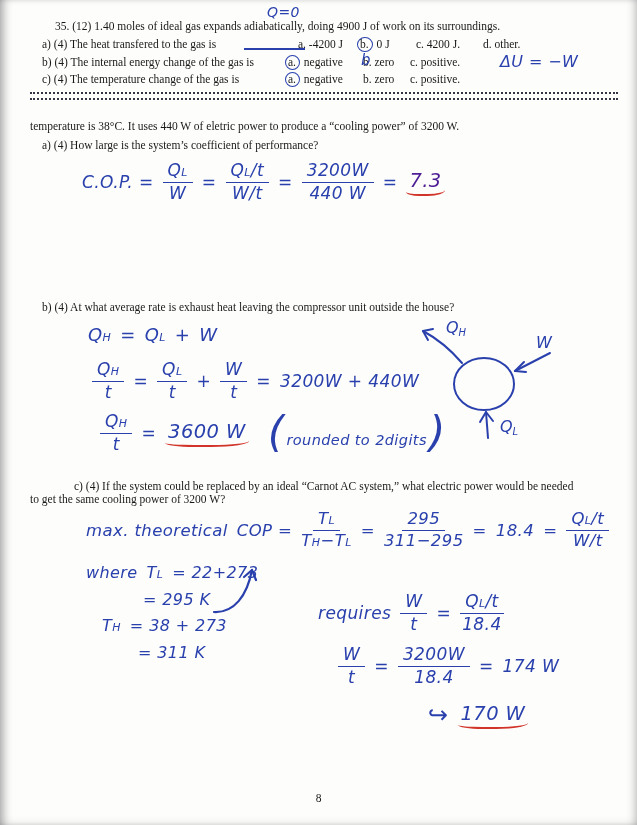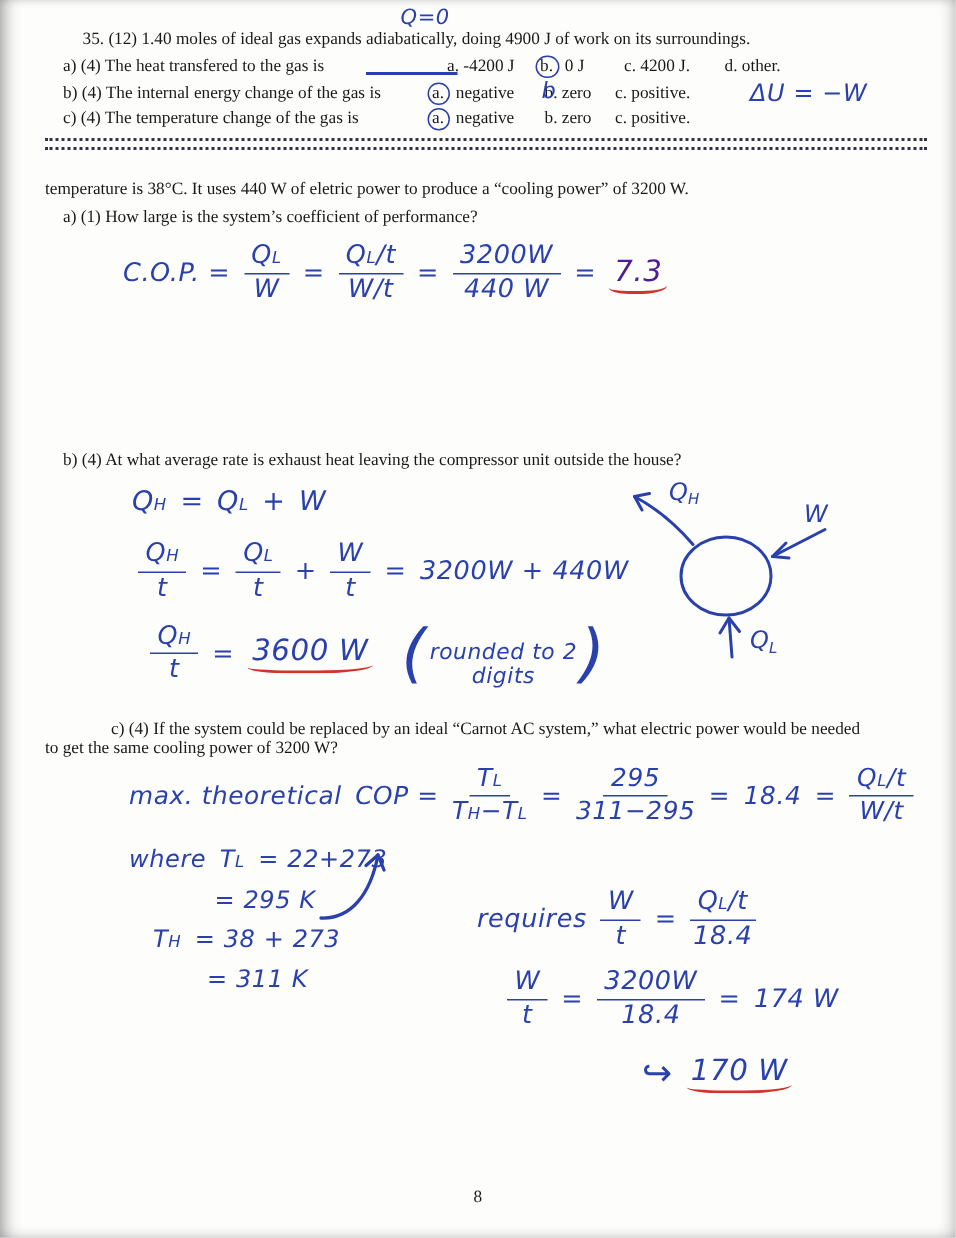--- a/index.html
+++ b/index.html
@@ -19,21 +19,21 @@
   .frac{display:inline-flex;flex-direction:column;align-items:center;line-height:1.15;}
   .num{display:inline-flex;border-bottom:1.7px solid currentColor;padding:0 5px 1px;}
   .den{display:inline-flex;padding-top:1px;}
   sub{font-size:11px;font-style:italic;line-height:0;}
   .red{color:#4c1d95;}
   .ulred{border-bottom:2.6px solid #d2342a;padding:0 3px 2px;border-radius:0 0 45% 35%/0 0 6px 4px;}
   .big{font-size:19.5px;}
   .hook{font-size:24px;font-style:normal;line-height:.8;}
   .note2{display:inline-flex;align-items:center;margin-left:10px;}
   .bigp{font-size:42px;font-weight:300;line-height:.75;transform:scaleY(1.02);}
-  .ncol{display:flex;flex-direction:column;align-items:center;font-size:14.5px;line-height:1.08;padding:0 2px;margin-top:16px;}
+  .ncol{display:flex;align-items:center;font-size:14.5px;line-height:1.08;padding:0 2px;margin-top:16px;}
   .mcrow{position:absolute;left:42px;width:585px;height:15px;font-size:11.5px;white-space:nowrap;}
   .mclabel{position:absolute;left:0;}
   .opt{position:absolute;white-space:nowrap;}
   .circ{display:inline-block;border:1.6px solid #2940ad;border-radius:50%;padding:0 3px 1px 2px;margin:-2px 1px -1px -3px;}
   .dots{position:absolute;left:30px;width:588px;height:4px;
         border-top:2px dotted #333344;border-bottom:2px dotted #333344;}
   .wordline{border-bottom:2px solid #2940ad;padding-bottom:16px;}
   .overwrite{position:absolute;font-family:"DejaVu Sans",sans-serif;font-style:italic;
              color:#2940ad;font-size:15px;top:-5px;}
   svg text{font-family:"DejaVu Sans",sans-serif;font-style:italic;fill:#2940ad;}
@@ -69,21 +69,21 @@
   <div class="mcrow" style="top:73px;">
     <span class="mclabel">c) (4) The temperature change of the gas is</span>
     <span class="opt" style="left:246px;"><span class="circ"><span>a.</span></span> <span>negative</span></span>
     <span class="opt" style="left:321px;"><span>b.</span> <span>zero</span></span>
     <span class="opt" style="left:368px;"><span>c.</span> <span>positive.</span></span>
   </div>
 
   <div class="dots" style="top:92px;"></div>
 
   <div class="abs print" style="left:30px;top:120px;">temperature is 38°C. It uses 440 W of eletric power to produce a “cooling power” of 3200 W.</div>
-  <div class="abs print" style="left:42px;top:139px;">a) (1) How large is the system’s coefficient of performance?</div>
+  <div class="abs print" style="left:42px;top:139px;">a) (4) How large is the system’s coefficient of performance?</div>
 
   <div class="abs hw mathline" style="left:82px;top:161px;">
       <span class="t">C.O.P. =</span>
       <span class="frac">
         <span class="num">
           <span class="t">Q<sub>L</sub></span>
         </span>
         <span class="den">
           <span class="t">W</span>
         </span>

